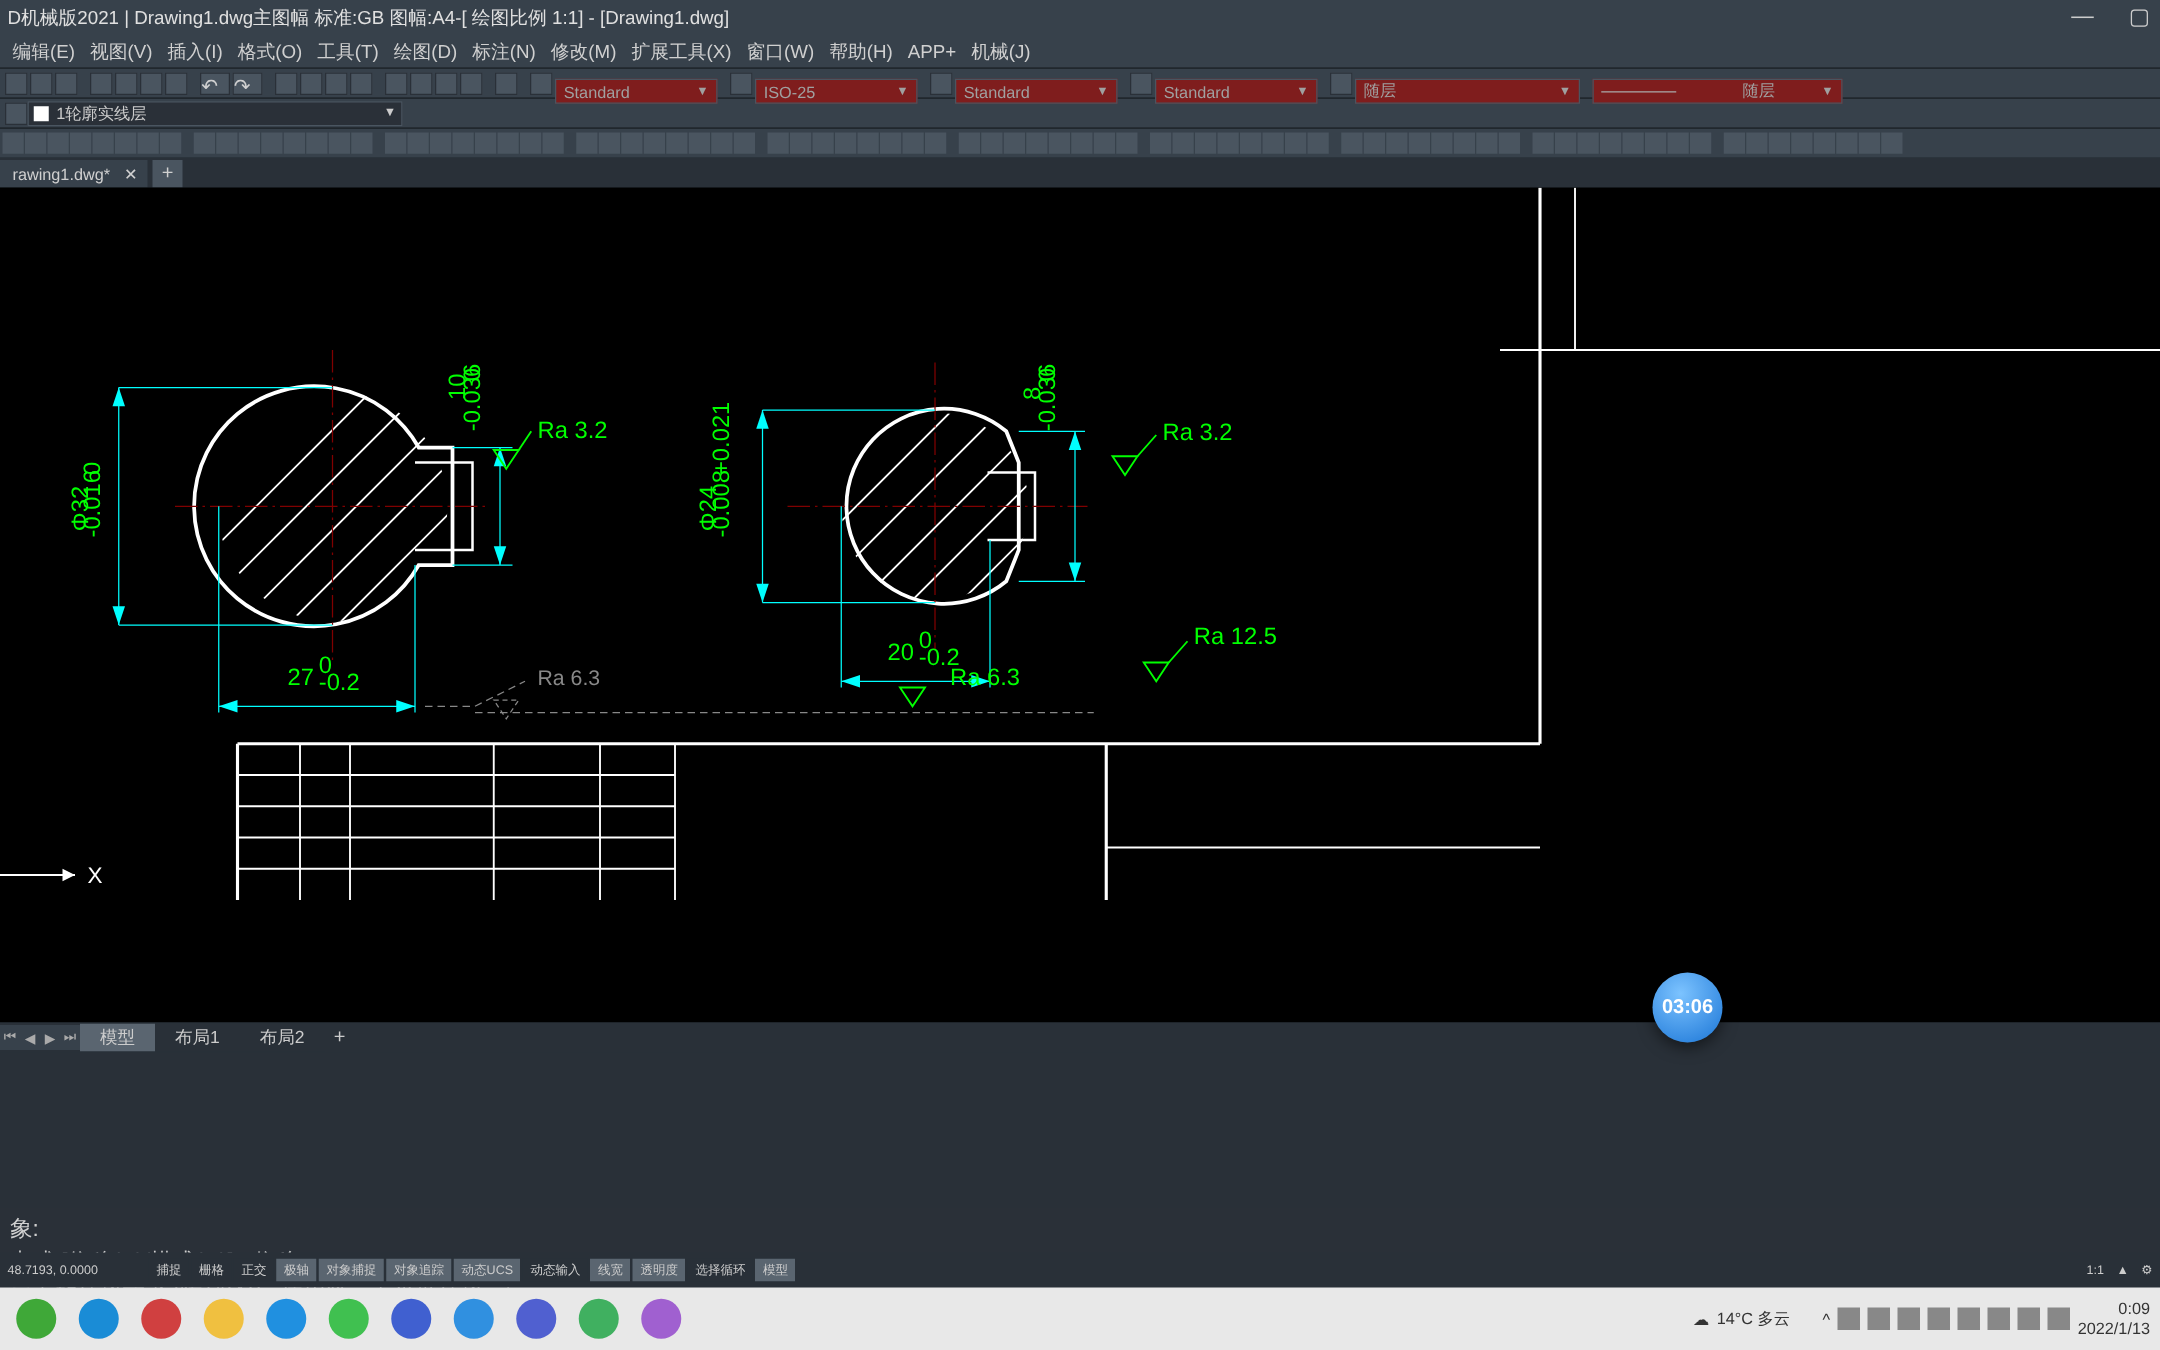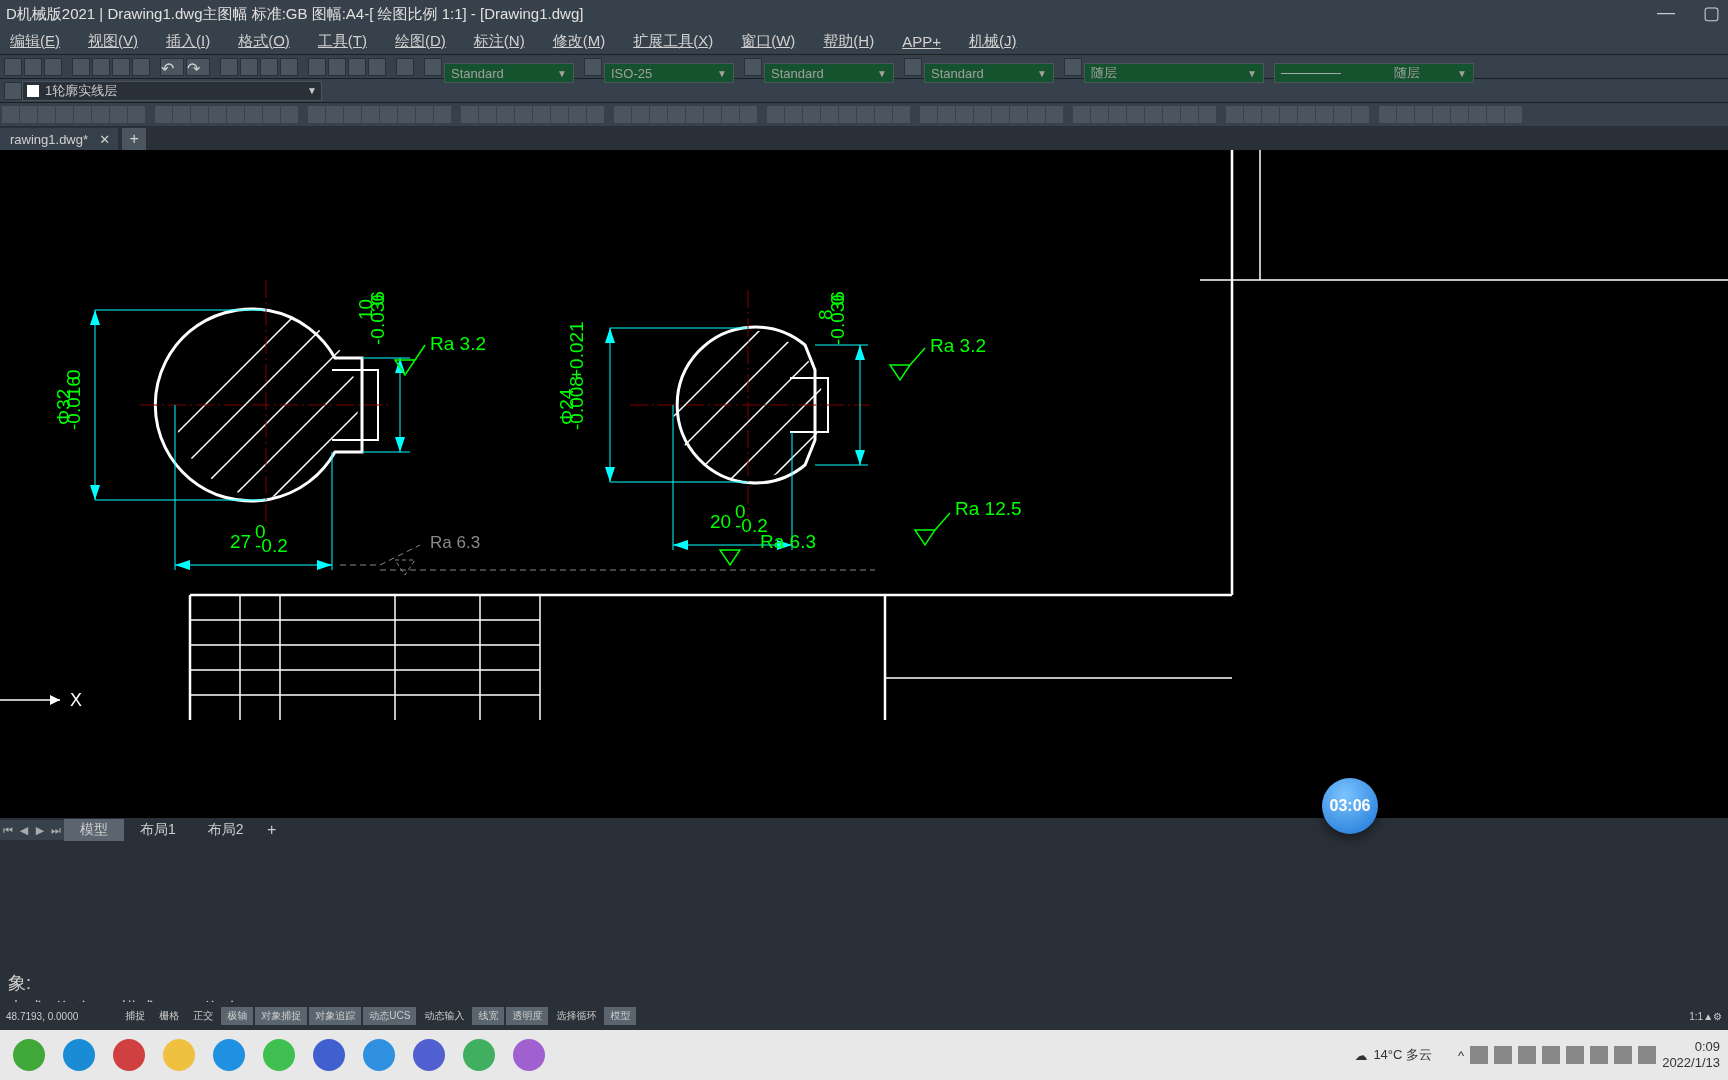--- a/index.html
+++ b/index.html
@@ -4,28 +4,28 @@
 <style>
 * { margin: 0; padding: 0; box-sizing: border-box; font-family: "Microsoft YaHei", Arial, sans-serif; }
 body { width: 1728px; height: 1080px; background: #293038; color: #d0d0d0; overflow: hidden; position: relative; }
 
 
 .titlebar { height: 28px; background: #37414b; display: flex; align-items: center; padding: 0 6px; font-size: 15px; color: #e0e0e0; }
 .titlebar-controls { position: absolute; right: 8px; top: 2px; display: flex; gap: 28px; font-size: 18px; color: #ccc; }
 .titlebar-controls span { cursor: pointer; }
 
 
-.menubar { height: 26px; background: #37414b; display: flex; align-items: center; gap: 28px; padding: 0 10px; font-size: 15px; text-decoration: underline; }
+.menubar { height: 26px; background: #37414b; display: flex; align-items: center; gap: 12px; padding: 0 10px; font-size: 15px; }
 .menubar span { cursor: pointer; }
 
 
 .toolbar { height: 24px; background: #37414b; display: flex; align-items: center; gap: 2px; padding: 0 4px; border-top: 1px solid #1a1f24; }
 .toolbar-icon { width: 18px; height: 18px; background: #4a5560; border: 1px solid #2a3038; cursor: pointer; }
 .toolbar-sep { width: 6px; }
-.combo { height: 20px; background: #14532d; border: 1px solid #4a5560; color: #a0a0a0; font-size: 13px; padding: 0 6px; display: flex; align-items: center; justify-content: space-between; cursor: pointer; margin-top: 13px; }
+.combo { height: 20px; background: #7f1d1d; border: 1px solid #4a5560; color: #a0a0a0; font-size: 13px; padding: 0 6px; display: flex; align-items: center; justify-content: space-between; cursor: pointer; margin-top: 13px; }
 .combo .arrow { font-size: 10px; margin-left: 4px; }
 
 
 .layerbar { height: 24px; background: #37414b; display: flex; align-items: center; padding: 0 4px; border-top: 1px solid #1a1f24; }
 .layer-combo { width: 300px; height: 20px; background: #2a3038; border: 1px solid #4a5560; display: flex; align-items: center; padding: 0 4px; font-size: 13px; color: #ccc; justify-content: space-between; }
 .layer-sq { width: 12px; height: 12px; background: #fff; margin-right: 6px; }
 
 
 .iconrow { height: 24px; background: #37414b; display: flex; align-items: center; gap: 1px; padding: 0 2px; border-top: 1px solid #1a1f24; }
 .iconrow .ico { width: 17px; height: 17px; background: #4a5560; cursor: pointer; }
@@ -50,21 +50,21 @@
 
 
 .cmdwin { position: absolute; bottom: 32px; left: 0; right: 0; height: 82px; background: #2a3038; padding: 4px 8px; font-size: 18px; color: #d0d0d0; font-family: "SimSun", monospace; line-height: 26px; }
 .cmdwin input { background: transparent; border: none; border-left: 1px solid #d0d0d0; height: 20px; outline: none; color: #d0d0d0; margin-left: 4px; }
 
 
 .statusbar { position: absolute; bottom: 0; left: 0; right: 0; height: 32px; background: #293038; display: flex; align-items: center; padding: 0 6px; font-size: 10px; color: #ccc; }
 .coords { margin-right: 40px; }
 .status-btn { padding: 2px 6px; background: #293038; cursor: pointer; margin: 0 1px; }
 .status-btn.on { background: #5a6570; }
-.status-right { position: absolute; right: 6px; display: flex; align-items: flex-end; }
+.status-right { position: absolute; right: 6px; display: flex; align-items: flex-end; gap: 10px; }
 
 
 .video-ts { position: absolute; right: 350px; bottom: 246px; width: 56px; height: 56px; border-radius: 50%; background: radial-gradient(circle at 40% 30%, #7cc3ff, #1a75d6); color: #fff; display: flex; align-items: center; justify-content: center; font-size: 16px; font-weight: bold; box-shadow: 0 4px 12px rgba(0,0,0,0.5); }
 
 
 .win-taskbar { position: absolute; bottom: 0; left: 0; right: 0; height: 50px; background: #e8e8e8; display: flex; align-items: center; padding: 0 4px; z-index: 100; }
 .tb-icon { width: 50px; height: 42px; display: flex; align-items: center; justify-content: center; cursor: pointer; }
 .tb-icon .cir { width: 32px; height: 32px; border-radius: 50%; }
 .tb-right { position: absolute; right: 8px; display: flex; align-items: center; gap: 6px; color: #333; font-size: 13px; }
 .weather { display: flex; align-items: center; gap: 6px; margin-right: 20px; }

